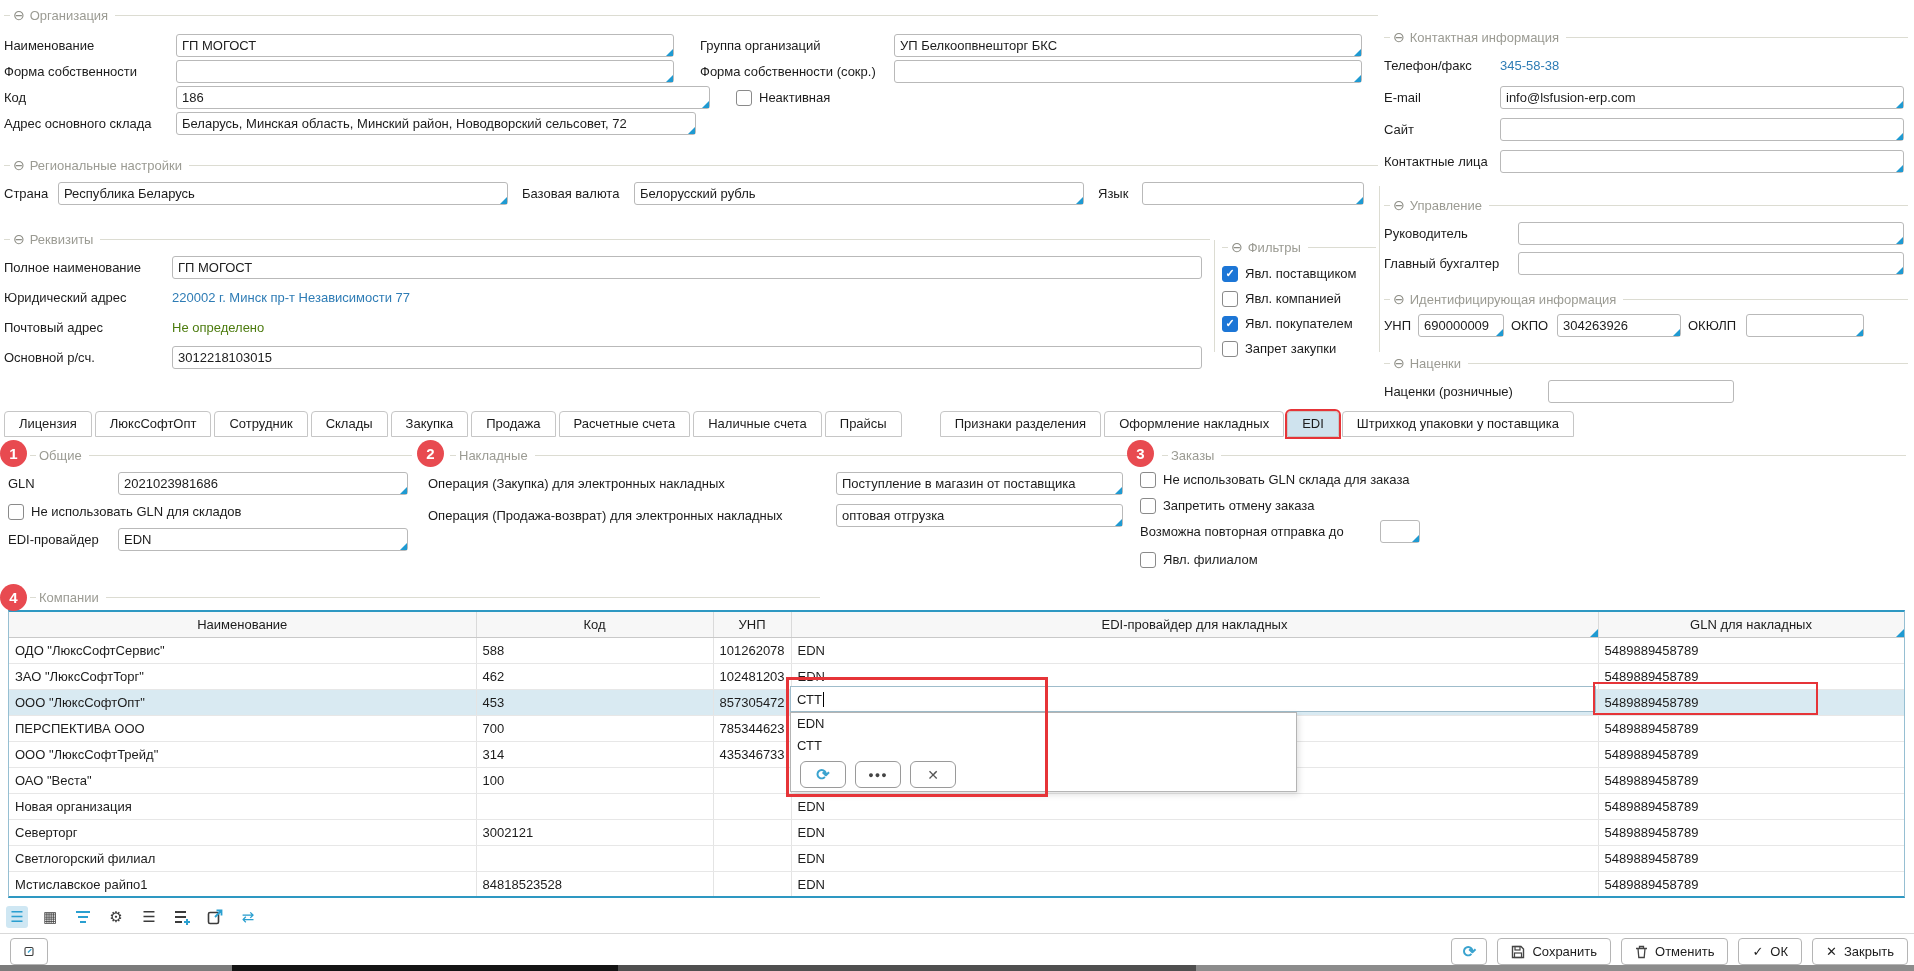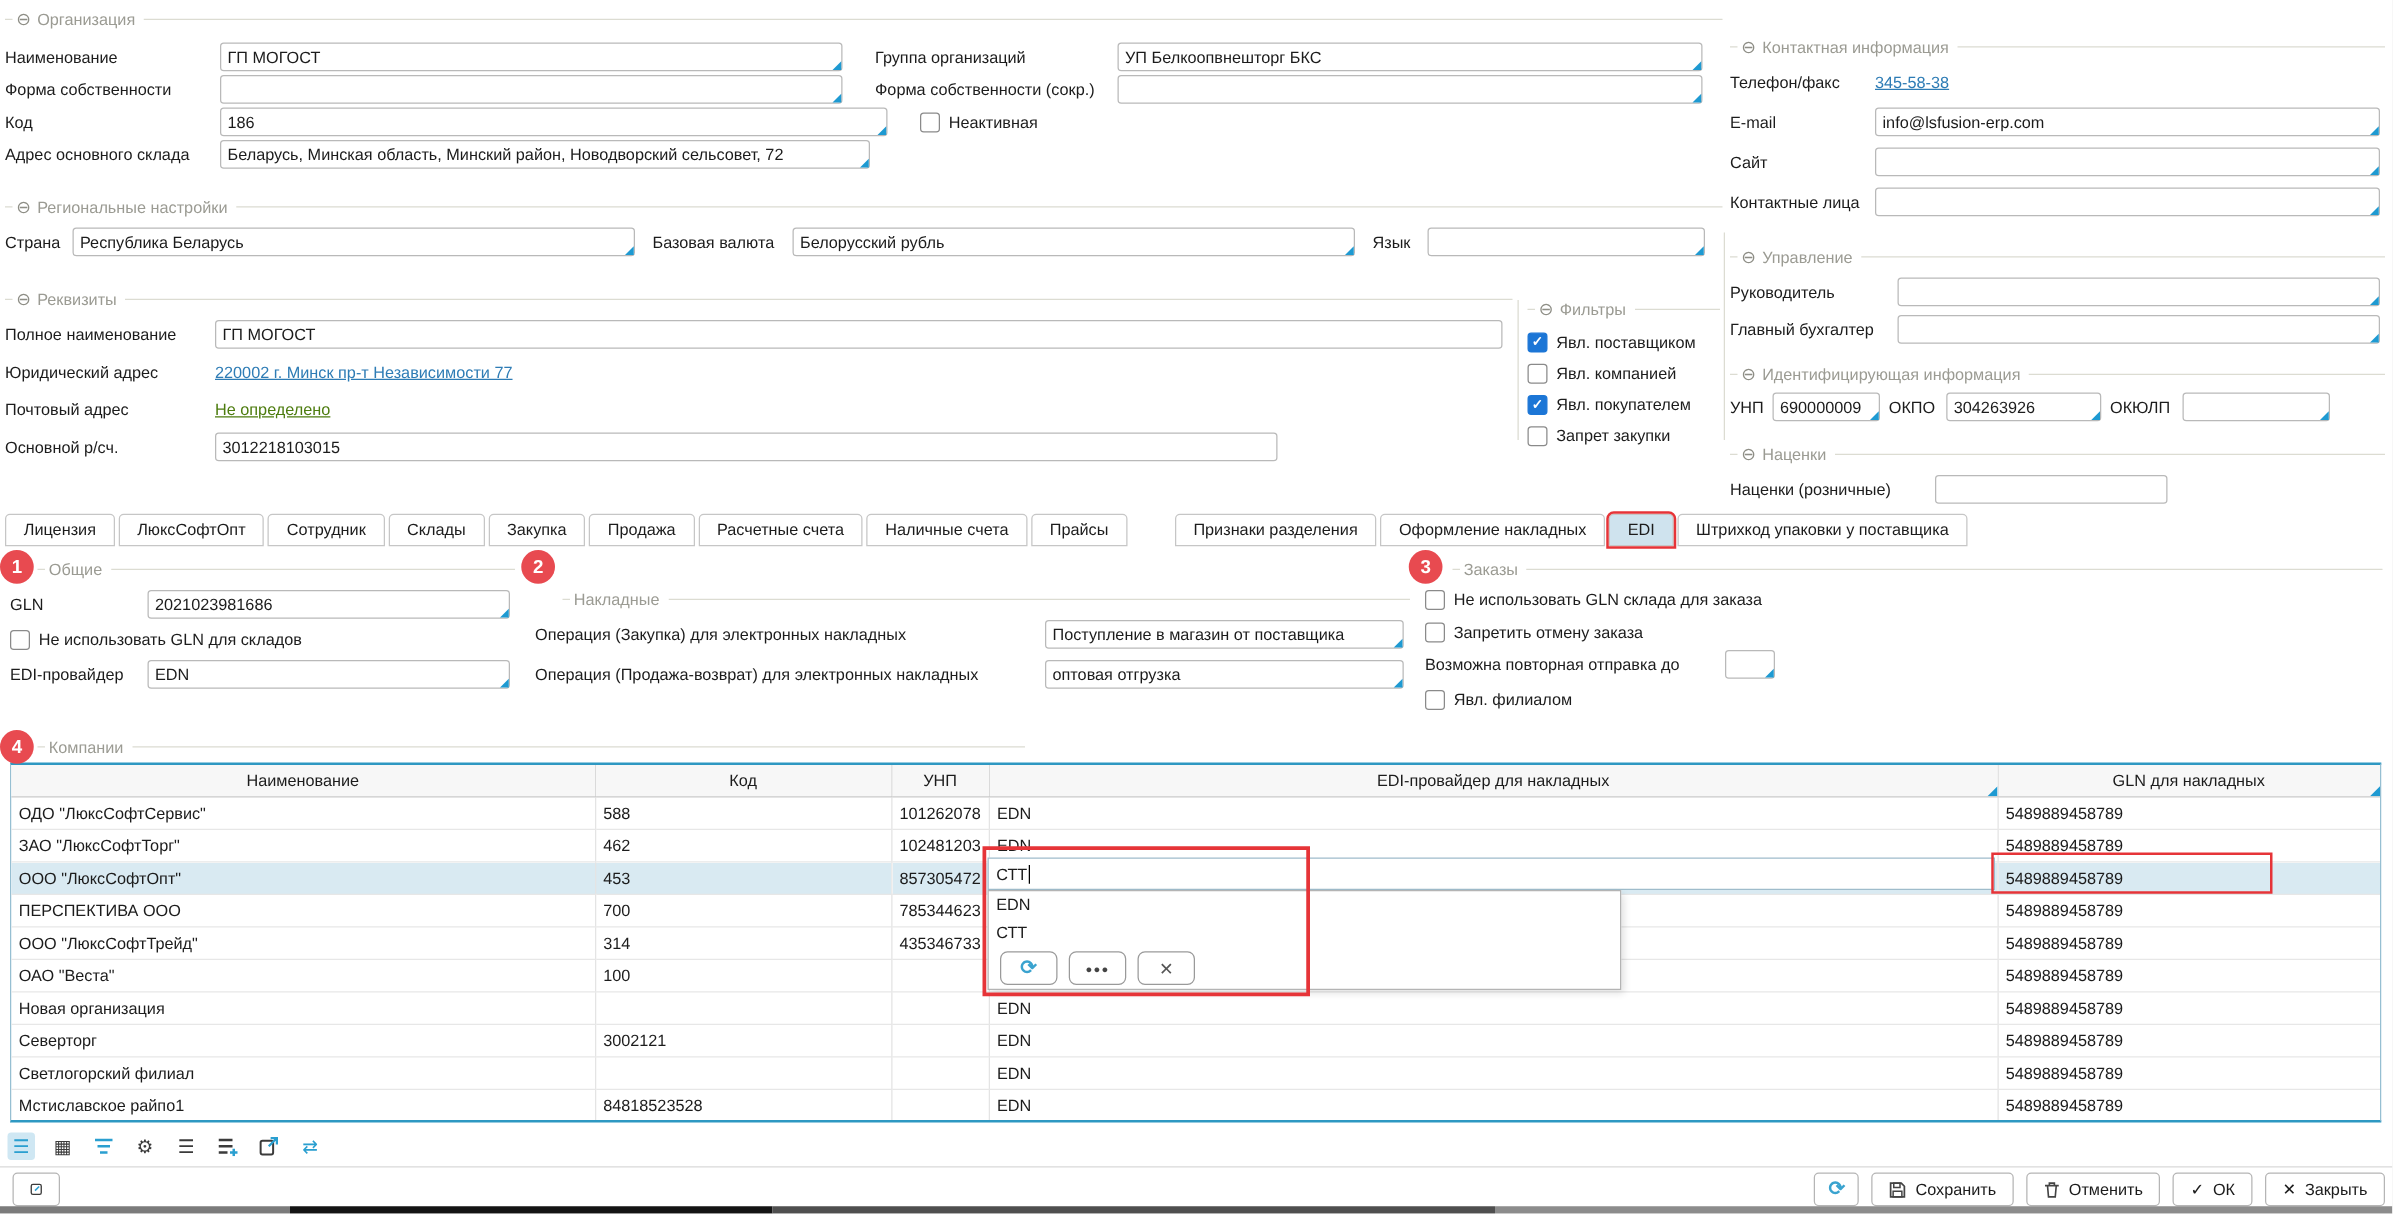--- a/index.html
+++ b/index.html
@@ -12,21 +12,21 @@
   .gico{font-size:14px;color:#8e8e86;margin-right:5px;line-height:1}
   .gline{flex:1;height:1px;background:#dcdcd2;margin-left:7px}
   
   .ar{position:absolute;left:0;display:flex;align-items:center;height:23px;white-space:nowrap}
   .lb{white-space:nowrap}
   .fld{position:relative;display:inline-block;height:23px}
   .fld input{box-sizing:border-box;width:100%;height:23px;border:1px solid #b9b9b9;border-radius:3px;
              padding:1px 5px;font:13px "Liberation Sans",sans-serif;color:#1c1c1c;background:#fff;outline:none}
   .fld.c::after{content:"";position:absolute;right:1px;bottom:1px;width:0;height:0;
                 border-style:solid;border-width:0 0 7px 7px;border-color:transparent transparent #1e9ad2 transparent}
-  .lnk{color:#2e7cb5;text-decoration:underline;cursor:pointer}
+  .lnk{color:#2e7cb5;cursor:pointer}
   .lnk.pale{color:#4d7c0f}
   
   .cb{display:inline-flex;align-items:center;cursor:pointer}
   .box{box-sizing:border-box;width:16px;height:16px;border:1px solid #8a8a8a;border-radius:3px;background:#fff;
        margin-right:7px;display:inline-flex;align-items:center;justify-content:center;font-size:11px;color:#fff;flex:none}
   .box.on{background:#1c76d6;border-color:#1c76d6}
   .box.on::after{content:"✓";font-weight:bold}
   .vline{position:absolute;width:1px;background:#dcdcd2}
   
   #tabbar{position:absolute;left:4px;top:410px;height:27px;display:flex;gap:3px;align-items:flex-end}
@@ -152,21 +152,21 @@
     <div class="ar" style="top:56px">
       <span class="lb" style="width:168px">Юридический адрес</span>
       <a class="lnk">220002 г. Минск пр-т Независимости 77</a>
     </div>
     <div class="ar" style="top:86px">
       <span class="lb" style="width:168px">Почтовый адрес</span>
       <a class="lnk pale">Не определено</a>
     </div>
     <div class="ar" style="top:116px">
       <span class="lb" style="width:168px">Основной р/сч.</span>
-      <span class="fld" style="width:850px"><input value="3012218103015" style=""></span>
+      <span class="fld" style="width:1030px"><input value="3012218103015" style=""></span>
     </div>
   </div>
 
   <div class="vline" style="left:1214px;top:240px;height:112px"></div>
   <div class="vline" style="left:1379px;top:186px;height:166px"></div>
 
   <div class="panel" style="left:1222px;top:238px;width:154px;height:120px">
     <div class="gt">
       <span class="gico">⊖</span>
       <span>Фильтры</span>
@@ -301,21 +301,21 @@
           <span>Не использовать GLN для складов</span>
         </label>
     </div>
     <div class="ar" style="top:82px">
       <span class="lb" style="width:110px">EDI-провайдер</span>
       <span class="fld c" style="width:290px"><input value="EDN" style=""></span>
     </div>
   </div>
 
   <div class="badge" style="left:417px;top:440px">2</div>
-  <div class="panel" style="left:428px;top:470px;width:700px;height:90px">
+  <div class="panel" style="left:428px;top:446px;width:700px;height:90px">
     <div class="gt" style="padding-left:22px">
       <span>Накладные</span>
       <span class="gline"></span>
     </div>
     <div class="ar" style="top:26px">
       <span class="lb" style="width:408px">Операция (Закупка) для электронных накладных</span>
       <span class="fld c" style="width:287px"><input value="Поступление в магазин от поставщика" style=""></span>
     </div>
     <div class="ar" style="top:58px">
       <span class="lb" style="width:408px">Операция (Продажа-возврат) для электронных накладных</span>

